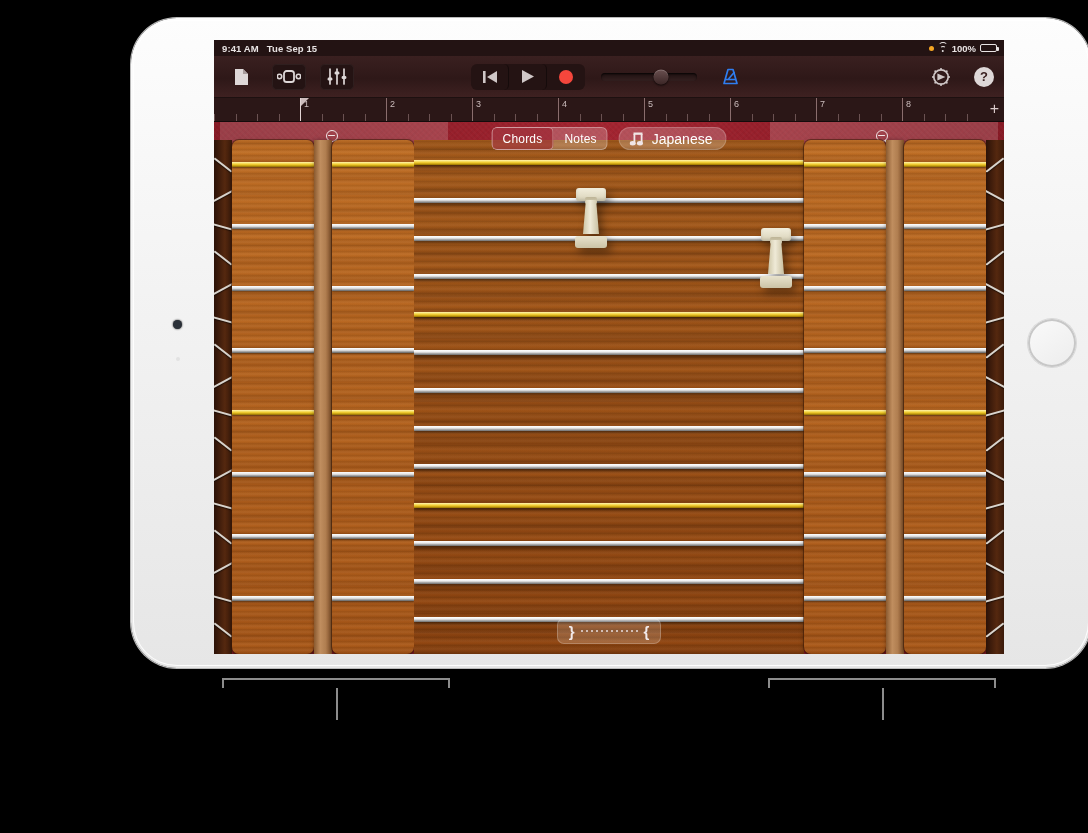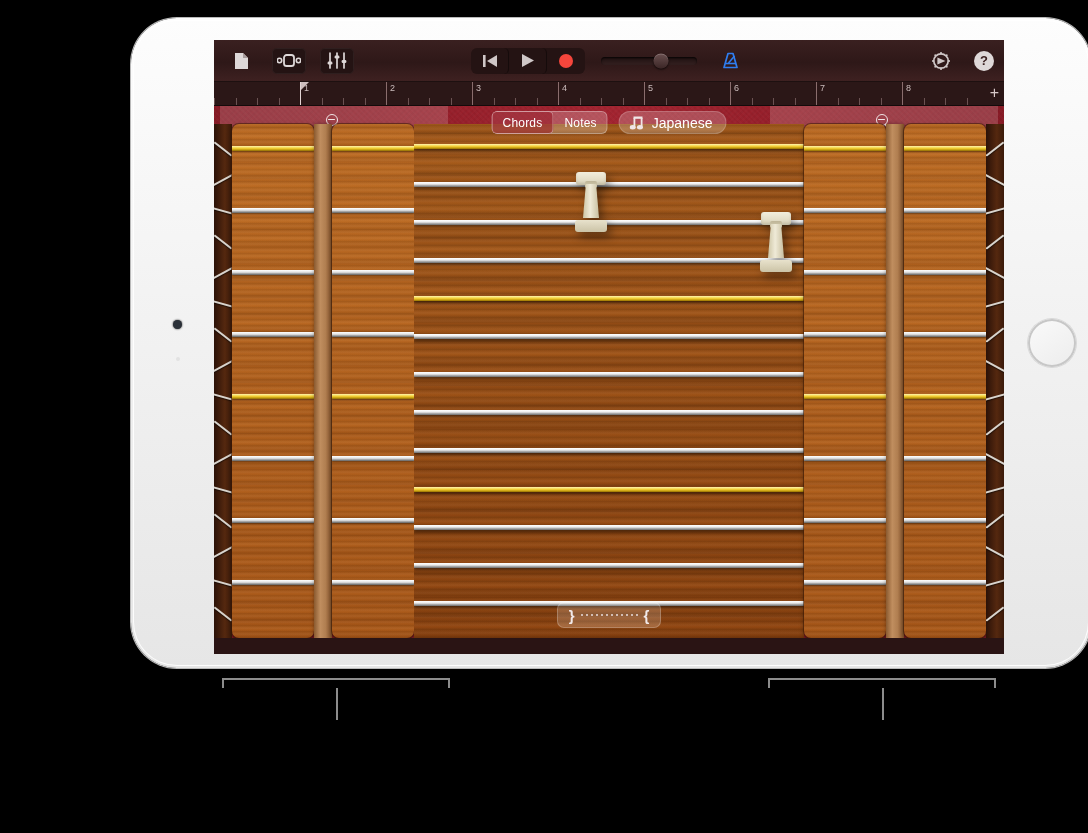--- a/index.html
+++ b/index.html
@@ -200,20 +200,36 @@
 </head>
 <body>
 
 <div id="device">
   <div id="camera"></div>
   <div id="sensor"></div>
   <div id="home-button"></div>
 
   <div id="screen">
 
+    <div class="statusbar">
+      <div class="sb-left">
+        <span>9:41 AM</span>
+        <span>Tue Sep 15</span>
+      </div>
+      <div class="sb-right">
+        <span class="dot-orange"></span>
+        <span class="wifi">
+            <i></i>
+            <i></i>
+            <i></i>
+          </span>
+        <span>100%</span>
+        <span class="battery"><span class="fill"></span></span>
+      </div>
+    </div>
 
     <div class="toolbar">
       <div class="tb-left">
         <div class="tb-btn">
           <svg width="15" height="18" viewBox="0 0 15 18">
             <path d="M1 1h8l5 5v11H1z" fill="#ded8d8"></path>
             <path d="M9 1v5h5z" fill="#a89c9c"></path>
           </svg>
         </div>
         <div class="tb-btn boxed">

